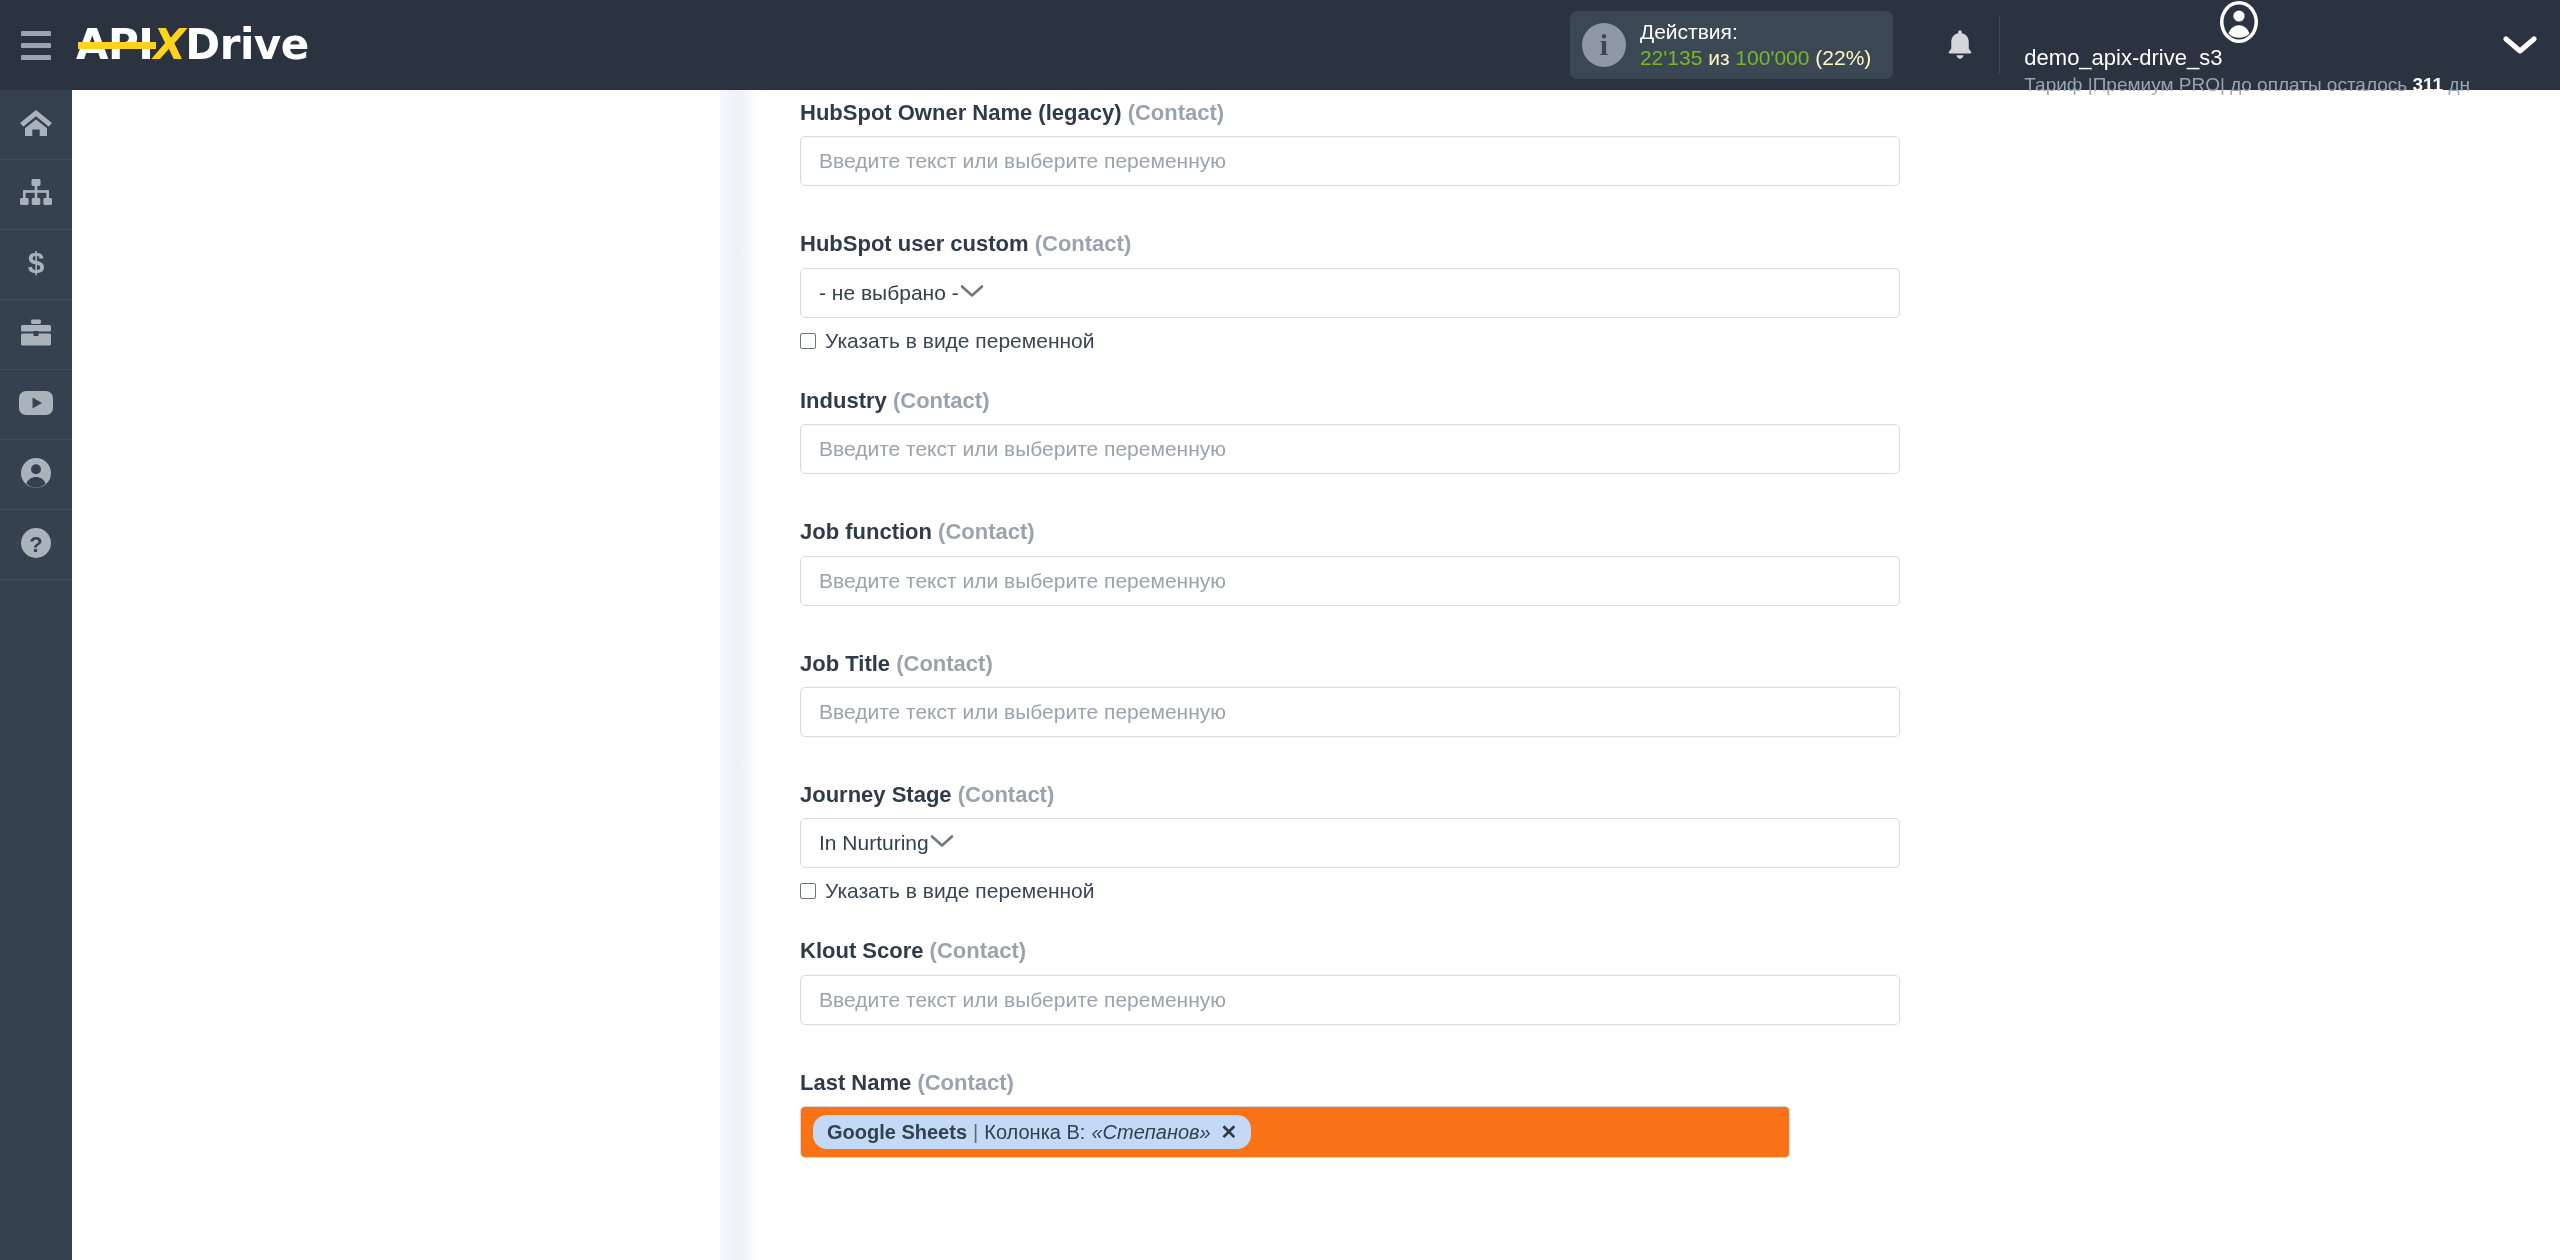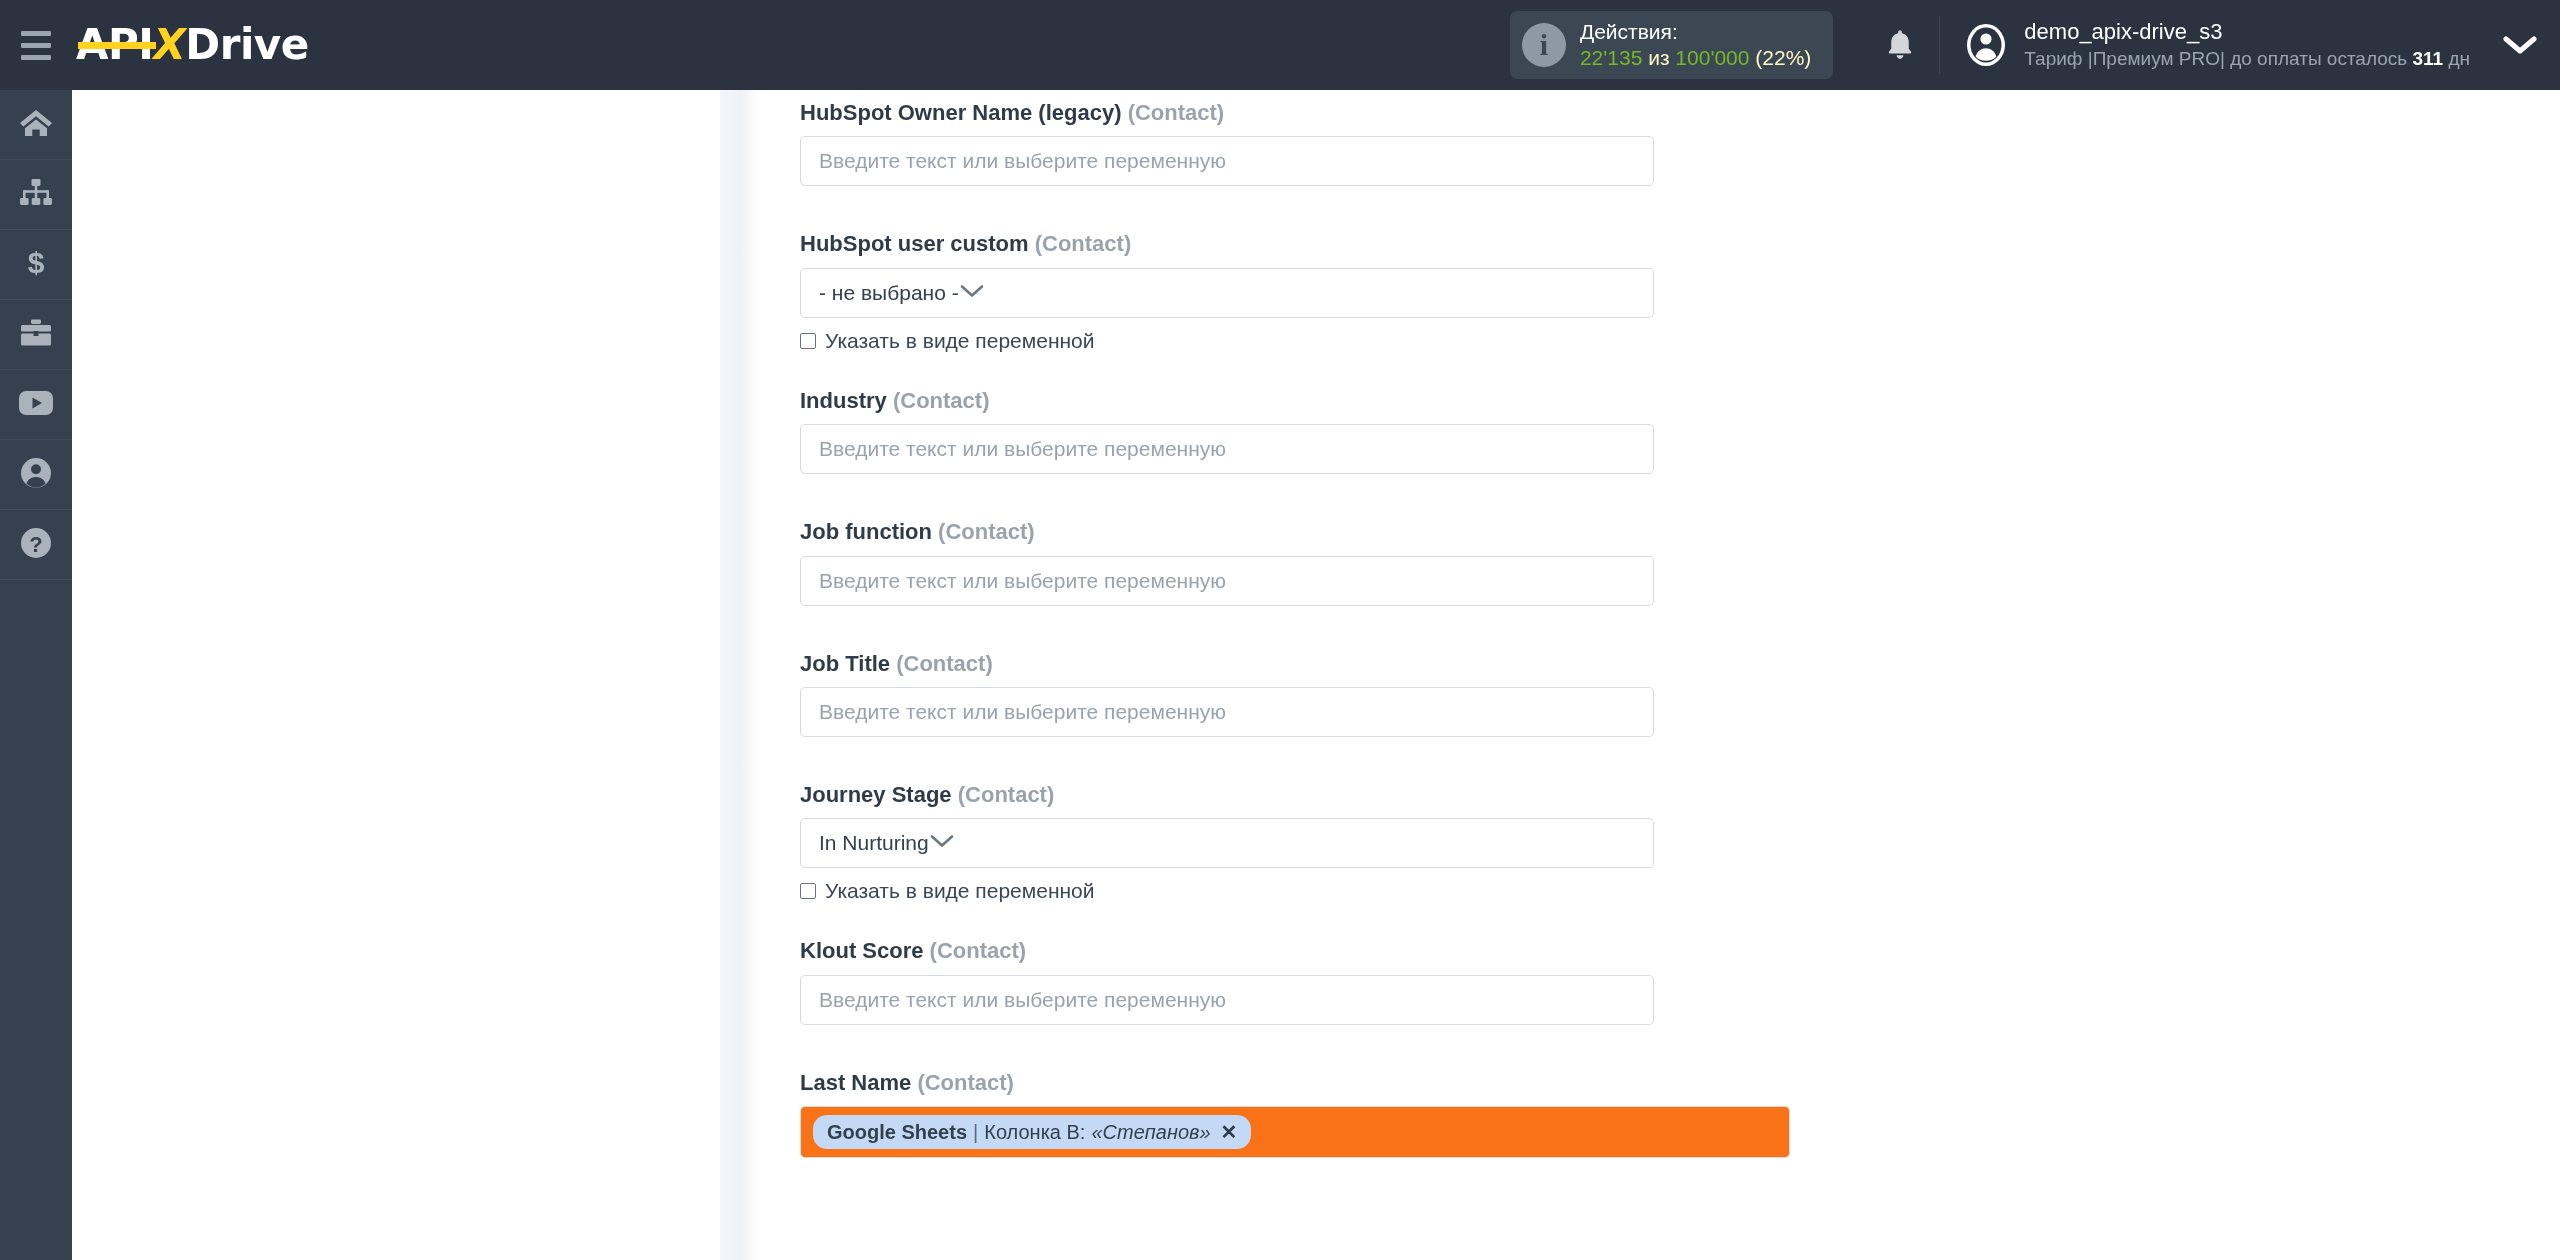--- a/index.html
+++ b/index.html
@@ -65,21 +65,21 @@
   .actions-title { color: #ffffff; font-size: 21px; }
   .actions-nums { font-size: 21px; }
   .num-green { color: #76b82a; margin-top: 21px; }
   .num-grey  { color: #fef9c3; }
 
   .bell-btn { width: 66px; height: 90px; display: flex; align-items: center; justify-content: center; cursor: pointer; }
   .header-divider { width: 1px; height: 58px; background: #3e4855; margin: 0 6px; }
 
   .account {
     display: flex; align-items: center;
-    padding: 0 10px 0 18px; height: 90px; cursor: pointer;
+    padding: 0 10px 0 18px; height: 90px; cursor: pointer; flex-direction: column;
   }
   .avatar-icon { margin-right: 16px; display:flex; align-items:center; }
   .account-lines { line-height: 1.3; }
   .account-name { color: #ffffff; font-size: 22px; }
   .account-plan { color: #9aa5b1; font-size: 19px; }
   .account-plan b { color: #ffffff; font-weight: bold; }
   .chev-btn { width: 80px; height: 90px; display:flex; align-items:center; justify-content:center; cursor:pointer; }
 
   
   .sidebar {
@@ -121,21 +121,21 @@
   .field { margin-bottom: 0; }
   .field-label {
     font-size: 22px; font-weight: bold;
     color: #2f3b48; margin-bottom: 10px;
     line-height: 1.2;
     font-family: "Liberation Sans", sans-serif;
   }
   .field-label .entity { color: #9aa3ad; font-weight: bold; }
 
   .control {
-    width: 854px; height: 50px;
+    width: 1100px; height: 50px;
     border: 1px solid #d6dade; border-radius: 5px;
     background: #ffffff;
     display: flex; align-items: center;
     padding: 0 18px; cursor: text;
   }
   .control.select { cursor: pointer; padding-right: 16px; }
   .ph { color: #9aa3ad; font-size: 21px; }
   .val { color: #33404d; font-size: 21px; }
   .chev-sel { flex: 0 0 auto; }
 

